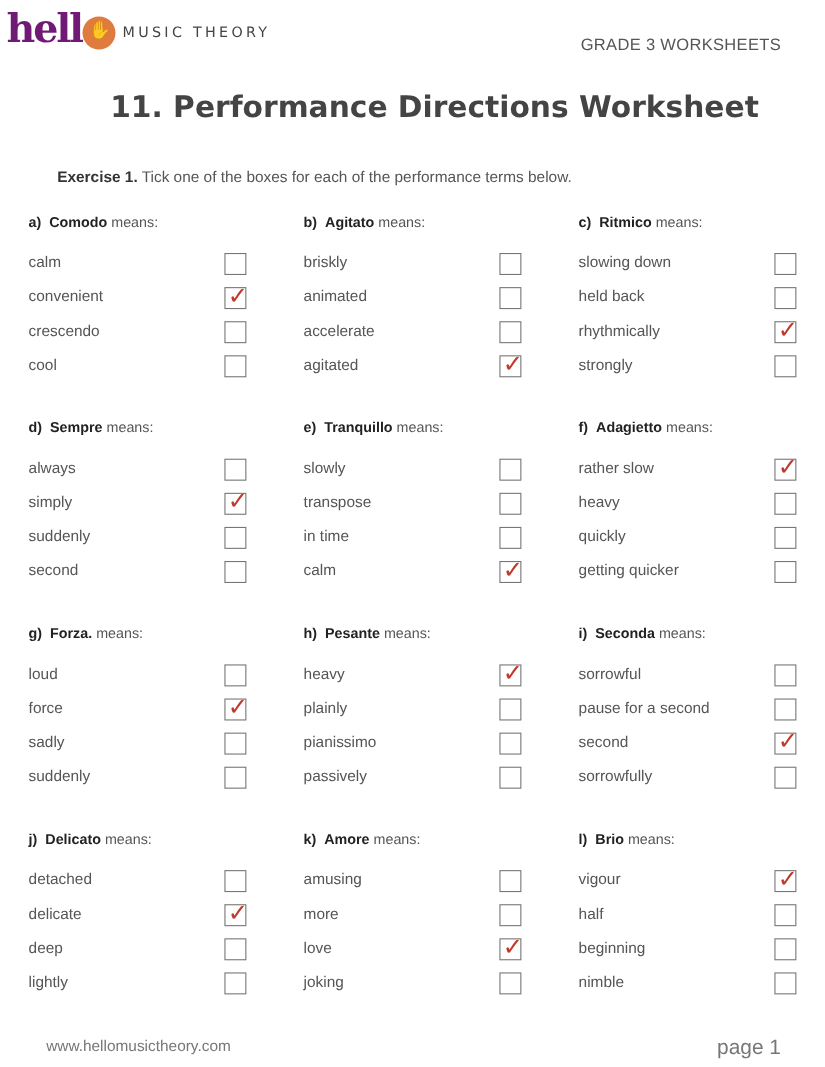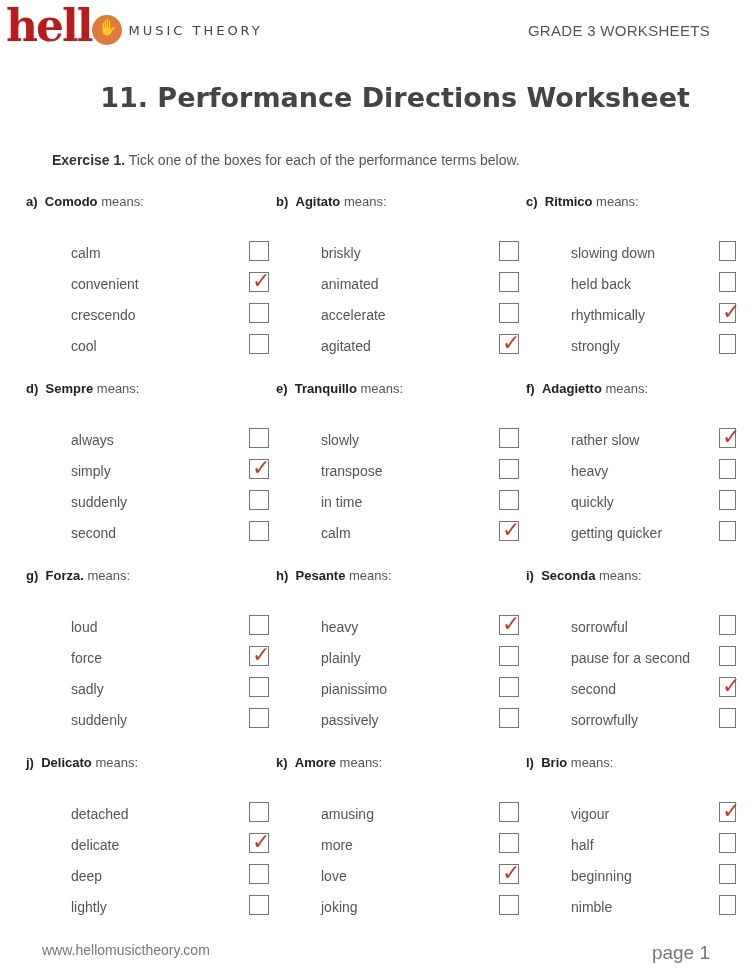--- a/index.html
+++ b/index.html
@@ -1,30 +1,30 @@
 <!DOCTYPE html>
 <html><head>
 <meta charset="utf-8">
 <style>
   html, body { margin:0; padding:0; background:#fff; }
   body { width:750px; height:970px; position:relative; overflow:hidden; font-family:"Liberation Sans", sans-serif; color:#333; }
   .logo { position:absolute; left:6px; top:2px; display:flex; align-items:center; }
-  .logo-hello { font-family:"DejaVu Serif", serif; font-weight:bold; font-size:44px; color:#b91c1c; letter-spacing:-2px; line-height:48px; }
+  .logo-hello { font-family:"DejaVu Serif", serif; font-weight:bold; font-size:36px; color:#701a75; letter-spacing:-2px; line-height:48px; }
   .logo-o { display:inline-block; width:30px; height:30px; border-radius:50%; background:#e07b3f; margin-left:1px; margin-top:8px; position:relative; }
   .logo-o::after { content:"✋"; position:absolute; left:6px; top:3px; font-size:16px; color:#fff; }
   .logo-mt { font-family:"DejaVu Sans", sans-serif; font-size:13px; letter-spacing:3px; color:#444; margin-left:6px; margin-top:8px; }
-  .grade { position:absolute; right:40px; top:22px; font-size:15px; color:#555; letter-spacing:0.3px; }
+  .grade { position:absolute; right:40px; top:32px; font-size:15px; color:#555; letter-spacing:0.3px; }
   .title { position:absolute; left:0; right:0; top:82px; text-align:center; font-family:"DejaVu Sans", sans-serif; font-weight:bold; font-size:27px; color:#444;margin-left:40px; }
   .exercise { position:absolute; left:28px; top:152px; font-size:14px; color:#555; }
   .exercise b { color:#333;padding-left:24px; }
   .grid { position:absolute; left:26px; top:190px; width:710px; display:grid; grid-template-columns:250px 250px 210px; row-gap:0; }
   .q { height:187px; }
   .q-head { font-size:13px; color:#555; height:40px; line-height:24px; }
   .q-head .lbl, .q-head .term { font-weight:bold; color:#222; }
-  .opt { display:flex; align-items:flex-end; height:31px;margin-left:45px; }
+  .opt { display:flex; align-items:flex-start; height:31px; }
   .opt-text { width:178px; font-size:14px; color:#555; }
   .box { width:20px; height:20px; border:1.5px solid #777; position:relative; box-sizing:border-box; }
   .box.checked::after { content:"✓"; position:absolute; left:2px; top:-5px; font-size:22px; color:#c0392b; font-family:"DejaVu Sans", sans-serif; }
   .footer-url { position:absolute; left:42px; top:942px; font-size:14px; color:#777; }
   .footer-page { position:absolute; right:40px; top:942px; font-size:19px; color:#777; }
 </style>
 </head>
 <body>
 
 <div class="logo">

